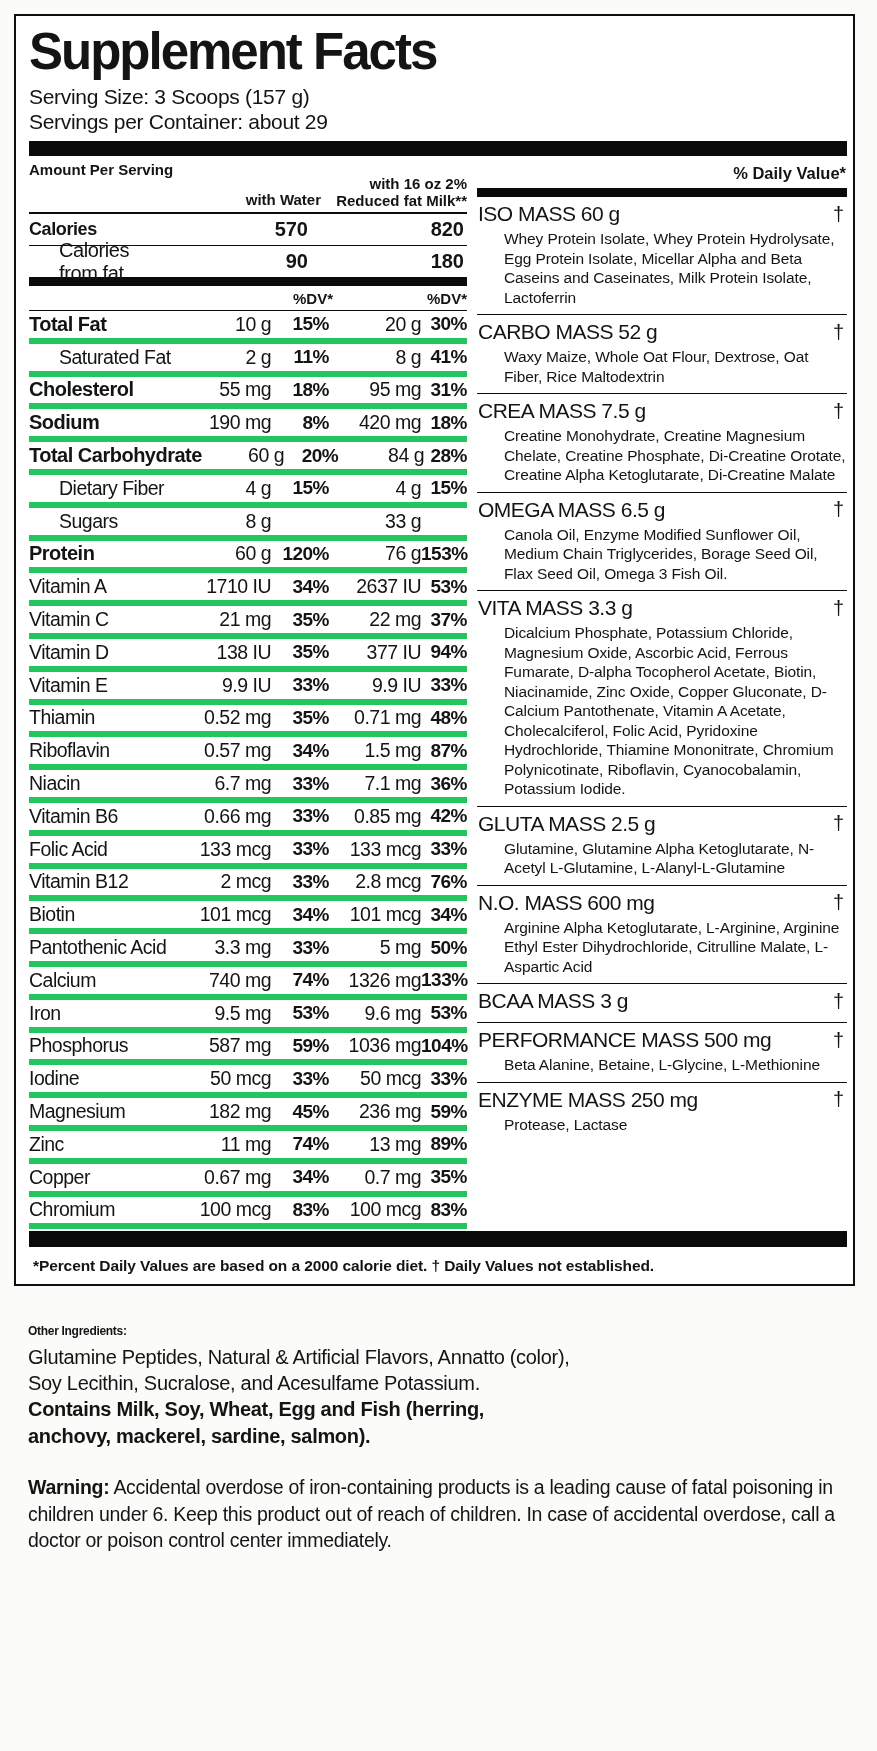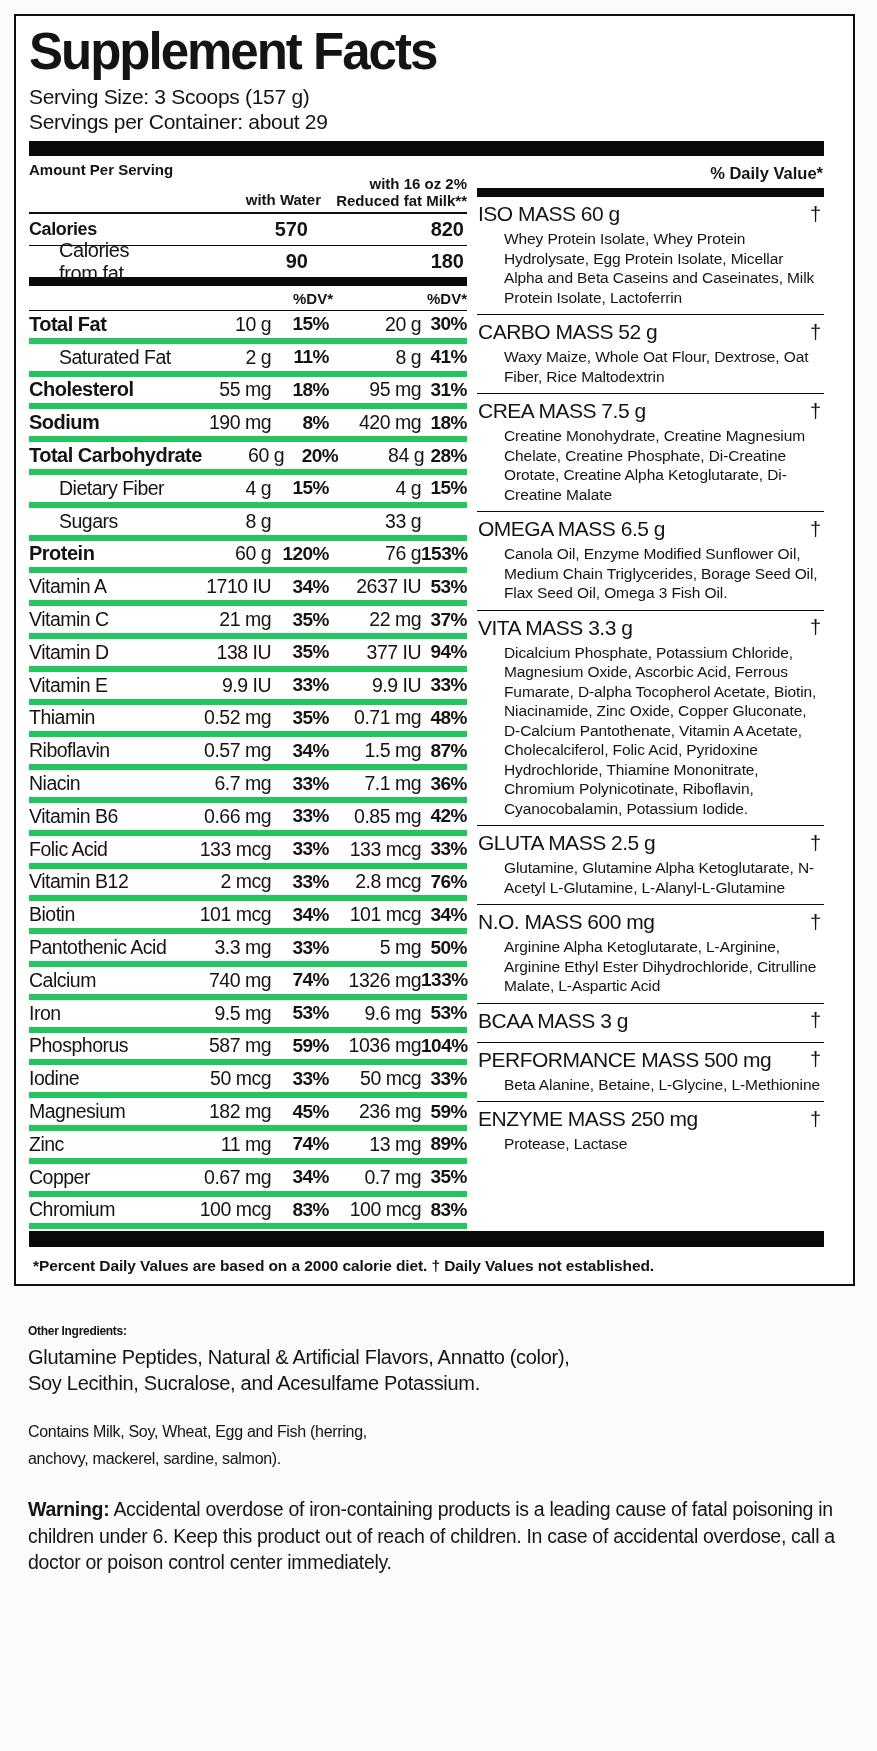--- a/index.html
+++ b/index.html
@@ -5,21 +5,21 @@
   html,body{margin:0;padding:0;}
   body{
     width:877px;height:1751px;position:relative;
     background:#fbfbfa;color:#141414;
     font-family:"Liberation Sans","DejaVu Sans",sans-serif;
     -webkit-font-smoothing:antialiased;
   }
   .label-box{
     position:absolute;left:14px;top:14px;width:841px;height:1272px;
     border:2px solid #0f0f0f;background:#fff;box-sizing:border-box;
-    padding:6px 29px 0 13px;
+    padding:6px 6px 0 13px;
   }
   .sf-title{
     font-size:51px;font-weight:bold;letter-spacing:-2px;line-height:56px;
     margin:2px 0 4px 0;
   }
   .serving-line{font-size:21px;letter-spacing:-0.3px;line-height:25px;}
   .bar-thick{height:15px;background:#0a0a0a;margin:7px 0 0 0;}
   .columns{display:flex;gap:10px;min-height:1062px;align-items:stretch;}
   .col-left{width:438px;flex:0 0 438px;}
   .col-right{flex:1;min-width:0;}
@@ -65,21 +65,21 @@
   .dagger{font-size:20px;}
   .blend-ing{margin:1px 0 0 0;padding-left:27px;font-size:15.5px;line-height:19.5px;letter-spacing:-0.1px;}
 
   .bar-bottom{height:16px;background:#0a0a0a;margin-top:2px;}
   .footnote{font-size:15.5px;font-weight:bold;padding:10px 2px 0 4px;letter-spacing:-0.1px;}
 
   
   .below{position:absolute;left:28px;top:1318px;width:812px;}
   .oi-title{font-size:12px;font-weight:bold;line-height:26px;letter-spacing:-0.3px;}
   .oi-line{font-size:20px;line-height:26px;letter-spacing:-0.3px;}
-  .contains{margin-top:22px;font-size:16px;font-weight:normal;line-height:27px;letter-spacing:-0.3px;}
+  .contains{font-size:20px;font-weight:bold;line-height:27px;letter-spacing:-0.3px;}
   .warning{margin-top:24px;font-size:19.5px;line-height:26.5px;letter-spacing:-0.3px;}
   .warning .wlabel{font-weight:bold;}
 </style>
 </head>
 <body>
 
 <div class="label-box">
   <div class="sf-title">Supplement Facts</div>
   <div class="serving-line">Serving Size: 3 Scoops (157 g)</div>
   <div class="serving-line">Servings per Container: about 29</div>

